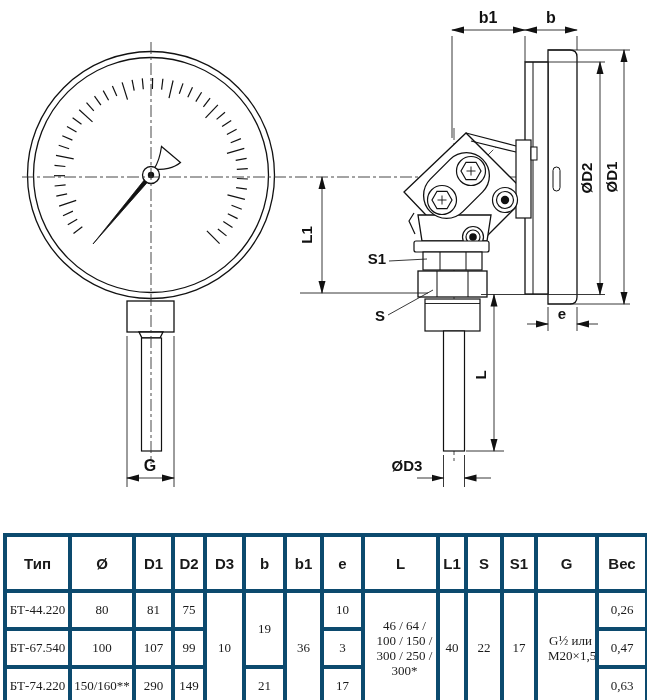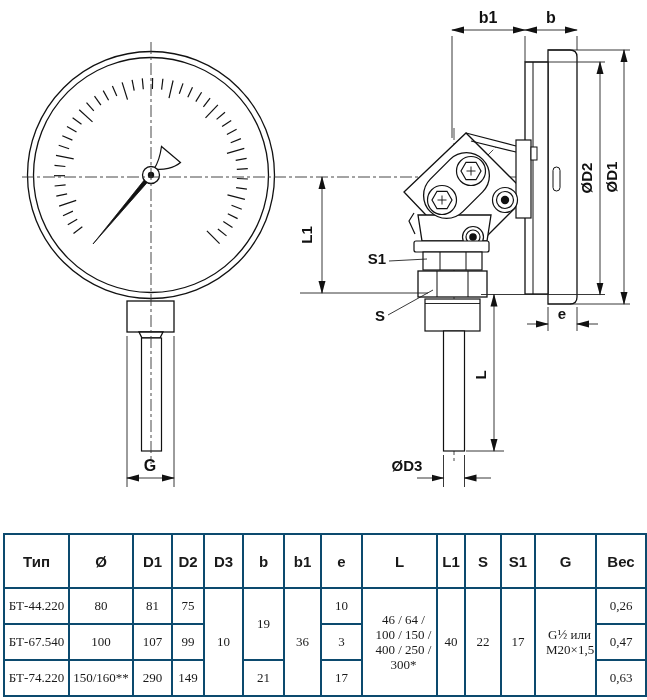--- a/index.html
+++ b/index.html
@@ -4,21 +4,21 @@
 <style>
   html,body{margin:0;padding:0;background:#ffffff;}
   #stage{position:relative;width:647px;height:700px;background:#fff;overflow:hidden;
          font-family:"Liberation Sans",sans-serif;}
   svg text{fill:#111;}
   .dimlbl{font:bold 15px "Liberation Sans",sans-serif;}
   .dimlbl2{font:bold 16px "Liberation Sans",sans-serif;}
 
   table.spec{position:absolute;left:3px;top:533px;width:642px;border-collapse:collapse;
              table-layout:fixed;background:#fff;}
-  table.spec th,table.spec td{border:2px solid #0c4a6e;text-align:center;vertical-align:middle;
+  table.spec th,table.spec td{border:4px solid #0c4a6e;text-align:center;vertical-align:middle;
              padding:0 2px;color:#1a1a1a;overflow:hidden;}
   table.spec{border:2px solid #1c1c1c;}
   table.spec th{height:52px;font:bold 15px "Liberation Sans",sans-serif;}
   table.spec td{height:34px;font:13px "Liberation Serif",serif;}
   td.small-lines div{line-height:15px;font-size:13px;margin-left:8px;}
 </style>
 </head>
 <body>
 
 <div id="stage">
@@ -250,21 +250,21 @@
         <td>80</td>
         <td>81</td>
         <td>75</td>
         <td rowspan="3">10</td>
         <td rowspan="2">19</td>
         <td rowspan="3">36</td>
         <td>10</td>
         <td rowspan="3" class="small-lines">
           <div>46 / 64 /</div>
           <div>100 / 150 /</div>
-          <div>400 / 250 /</div>
+          <div>300 / 250 /</div>
           <div>300*</div>
         </td>
         <td rowspan="3">40</td>
         <td rowspan="3">22</td>
         <td rowspan="3">17</td>
         <td rowspan="3" class="small-lines">
           <div>G½ или</div>
           <div>М20×1,5</div>
         </td>
         <td>0,26</td>

